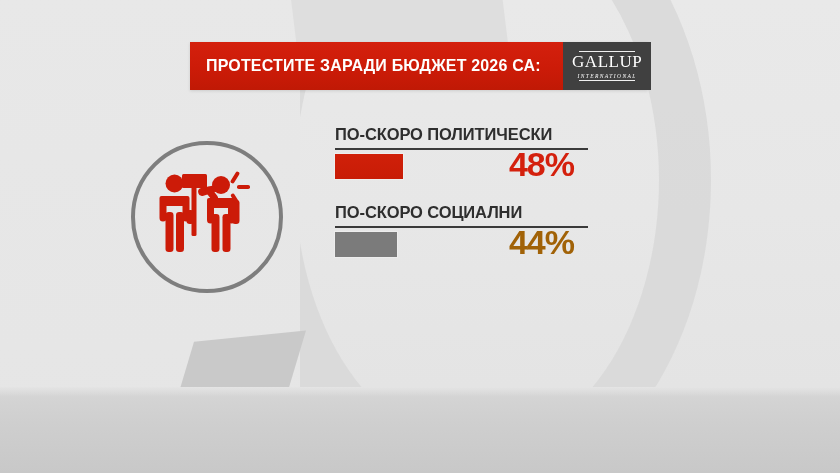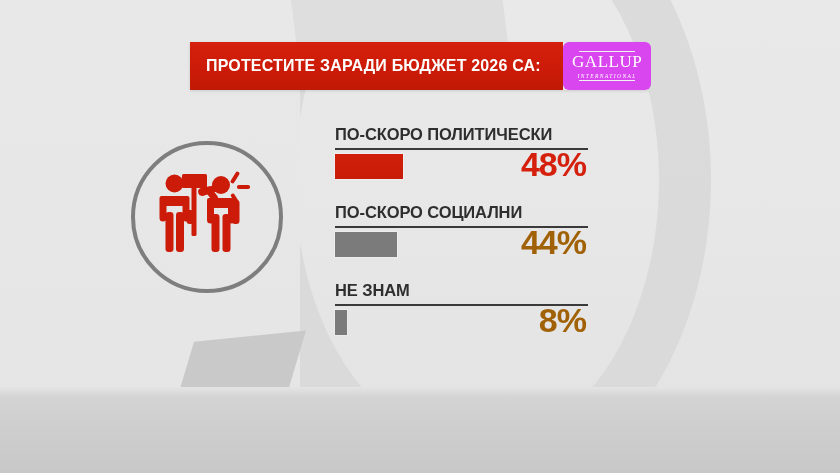--- a/index.html
+++ b/index.html
@@ -99,26 +99,25 @@
     font-size: 17px;
     font-weight: bold;
     letter-spacing: 0.2px;
     padding-left: 17px;
     white-space: nowrap;
     transform: scaleX(0.94);
     transform-origin: left center;
   }
   .titlebar-logo {
     flex: 0 0 88px;
-    background: #d946ef;
+    background: #404040;
     display: flex;
     flex-direction: column;
     align-items: center;
     justify-content: center;
-    border-radius: 6px;
   }
   .logo-inner {
     display: flex;
     flex-direction: column;
     align-items: center;
   }
   .logo-rule {
     width: 56px;
     height: 1px;
     background: #f0f0f0;
@@ -196,21 +195,21 @@
   .bar-red {
     background: linear-gradient(180deg, #d02009 0%, #c81c06 100%);
     box-shadow: 0 0 0 1px rgba(255,255,255,0.25);
   }
   .bar-grey {
     background: #7b7b7b;
     box-shadow: 0 0 0 1px rgba(255,255,255,0.25);
   }
   .pct {
     position: absolute;
-    right: 4px;
+    right: 16px;
     top: -6px;
     font-size: 34px;
     font-weight: bold;
     letter-spacing: -1px;
     line-height: 40px;
   }
   .pct-red { color: #d4200d; }
   .pct-grey { color: #a16207; }
   .row-gap-a { height: 17px; }
   .row-gap-b { height: 17px; }
@@ -294,23 +293,15 @@
       <div class="row-label">ПО-СКОРО СОЦИАЛНИ</div>
       <div class="row-rule"></div>
       <div class="row-body">
         <div class="bar bar-grey" id="bar1" style="width: 62px;"></div>
         <div class="pct pct-grey">44%</div>
       </div>
     </div>
 
     <div class="row-gap-b"></div>
 
-    <div class="row">
-      <div class="row-label">НЕ ЗНАМ</div>
-      <div class="row-rule"></div>
-      <div class="row-body">
-        <div class="bar bar-grey" id="bar2" style="width: 12px;"></div>
-        <div class="pct pct-grey">8%</div>
-      </div>
-    </div>
 
   </div>
 </div>
 
 </body></html>

